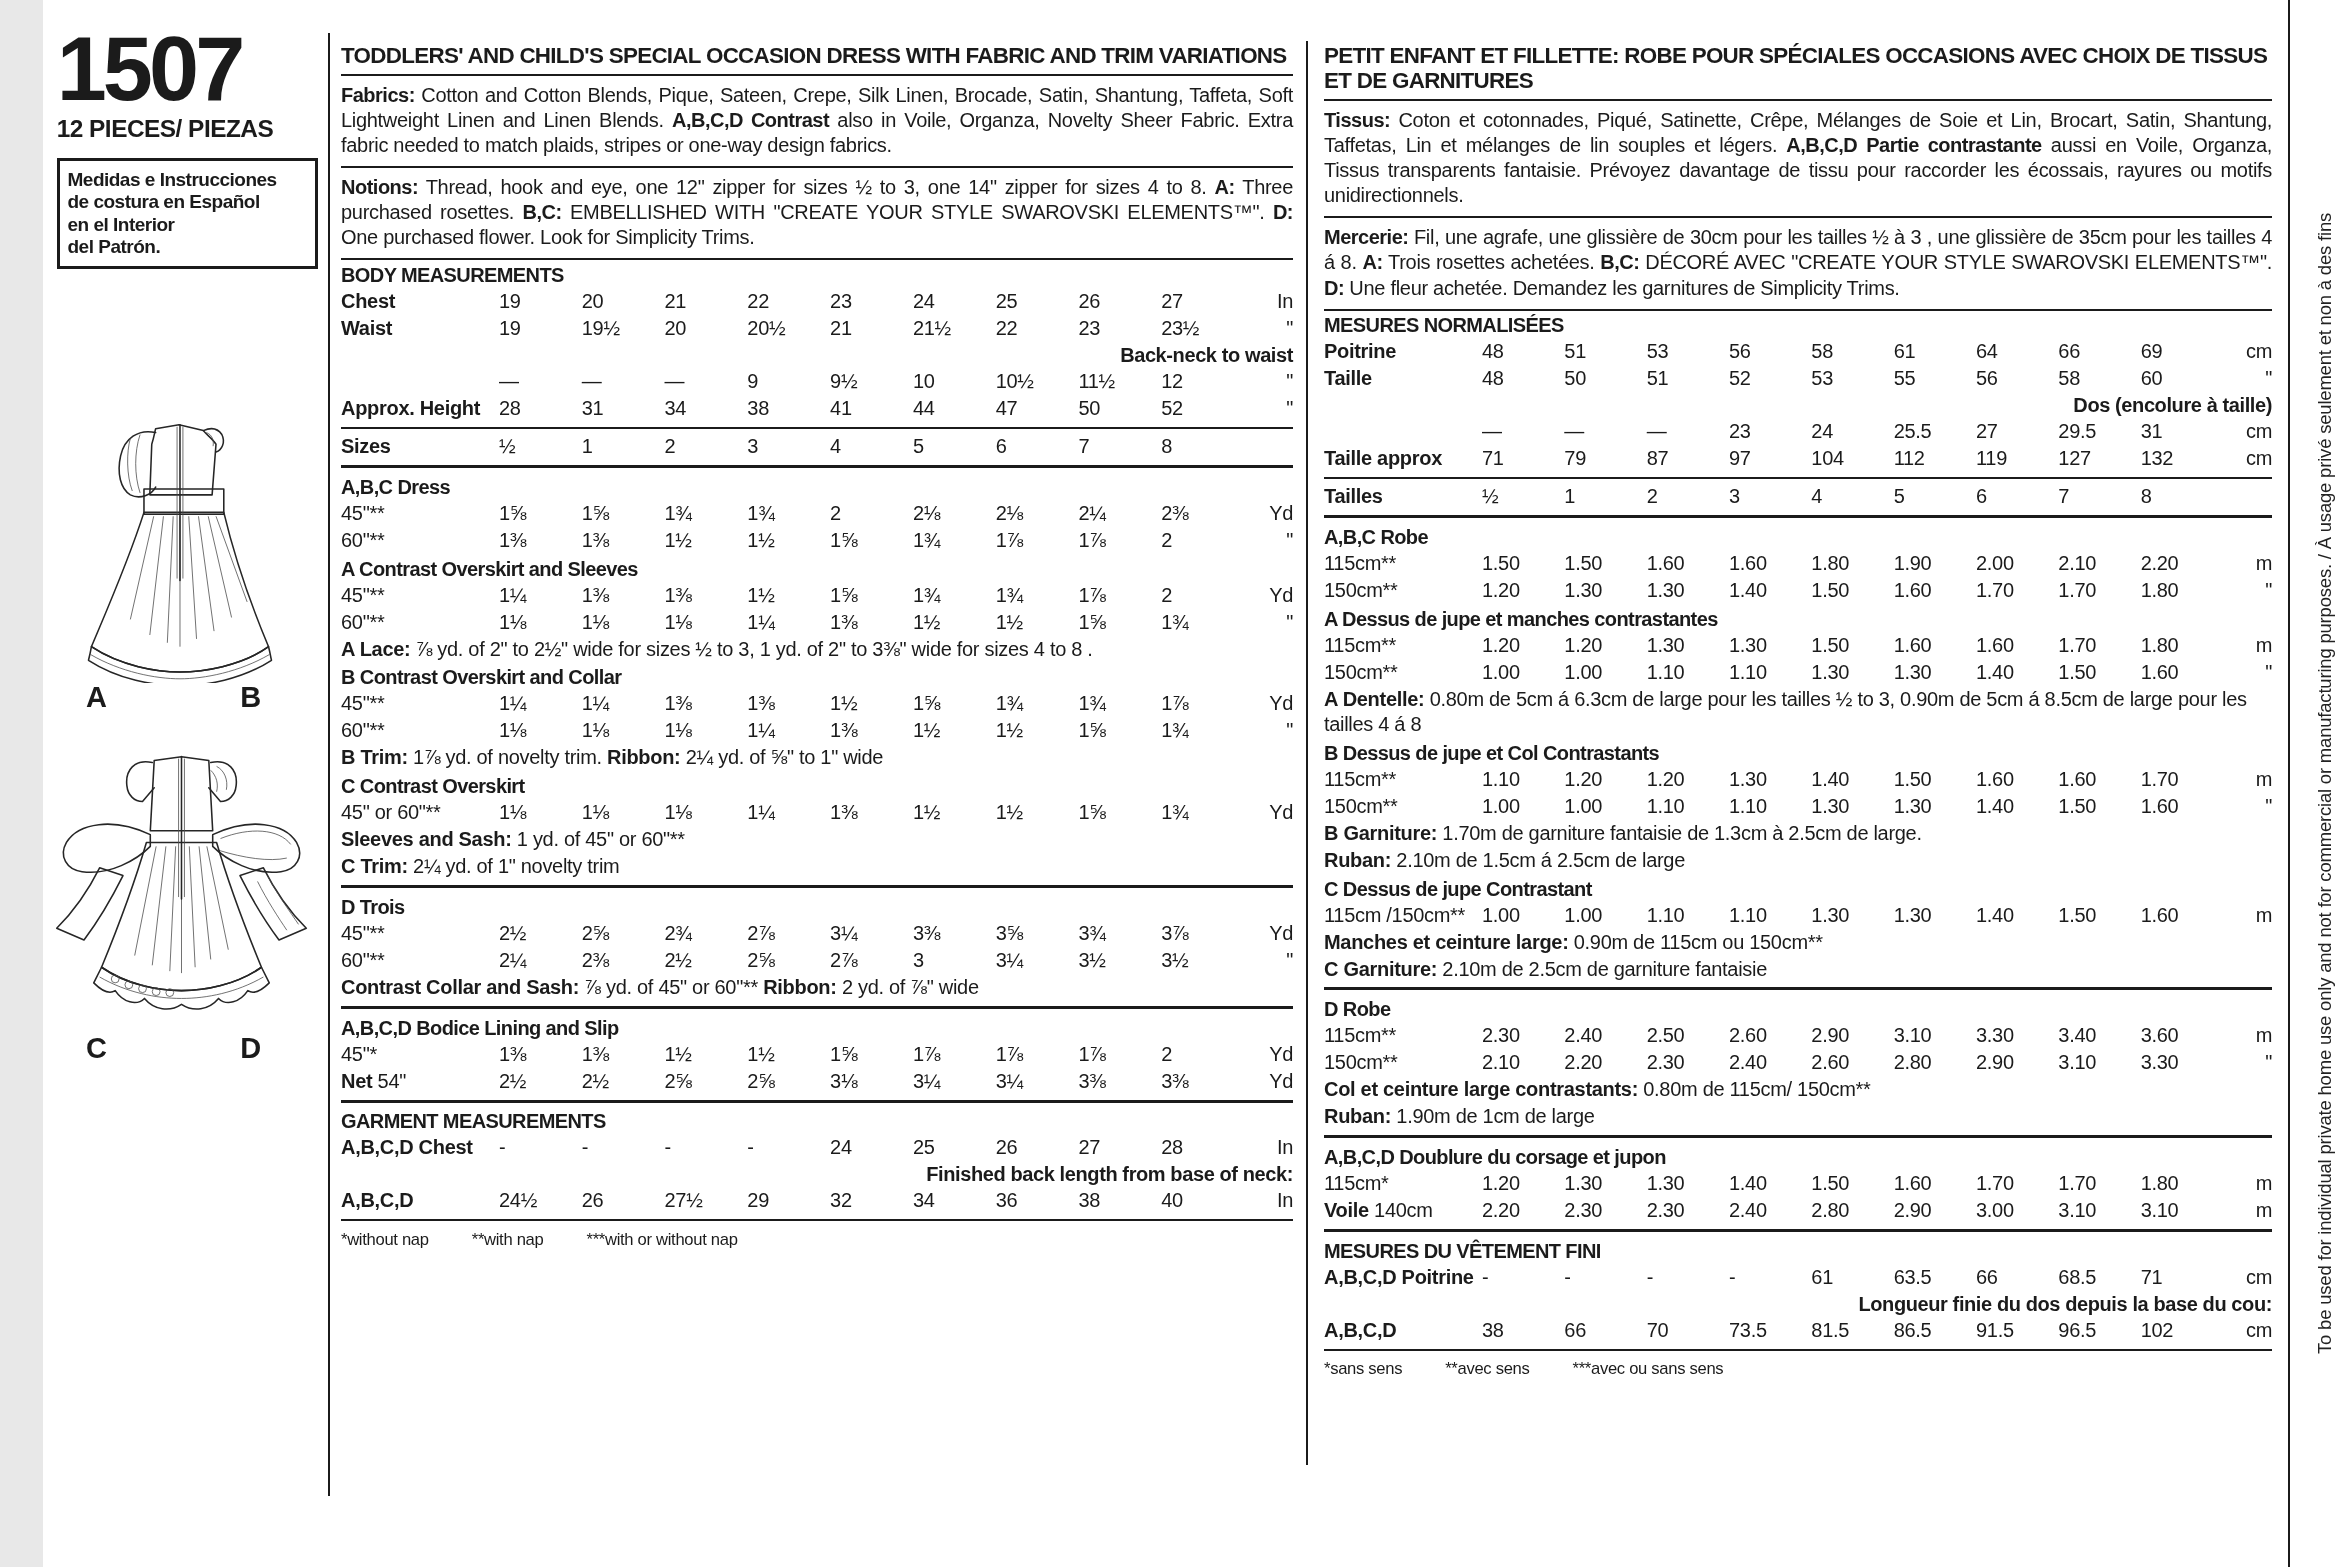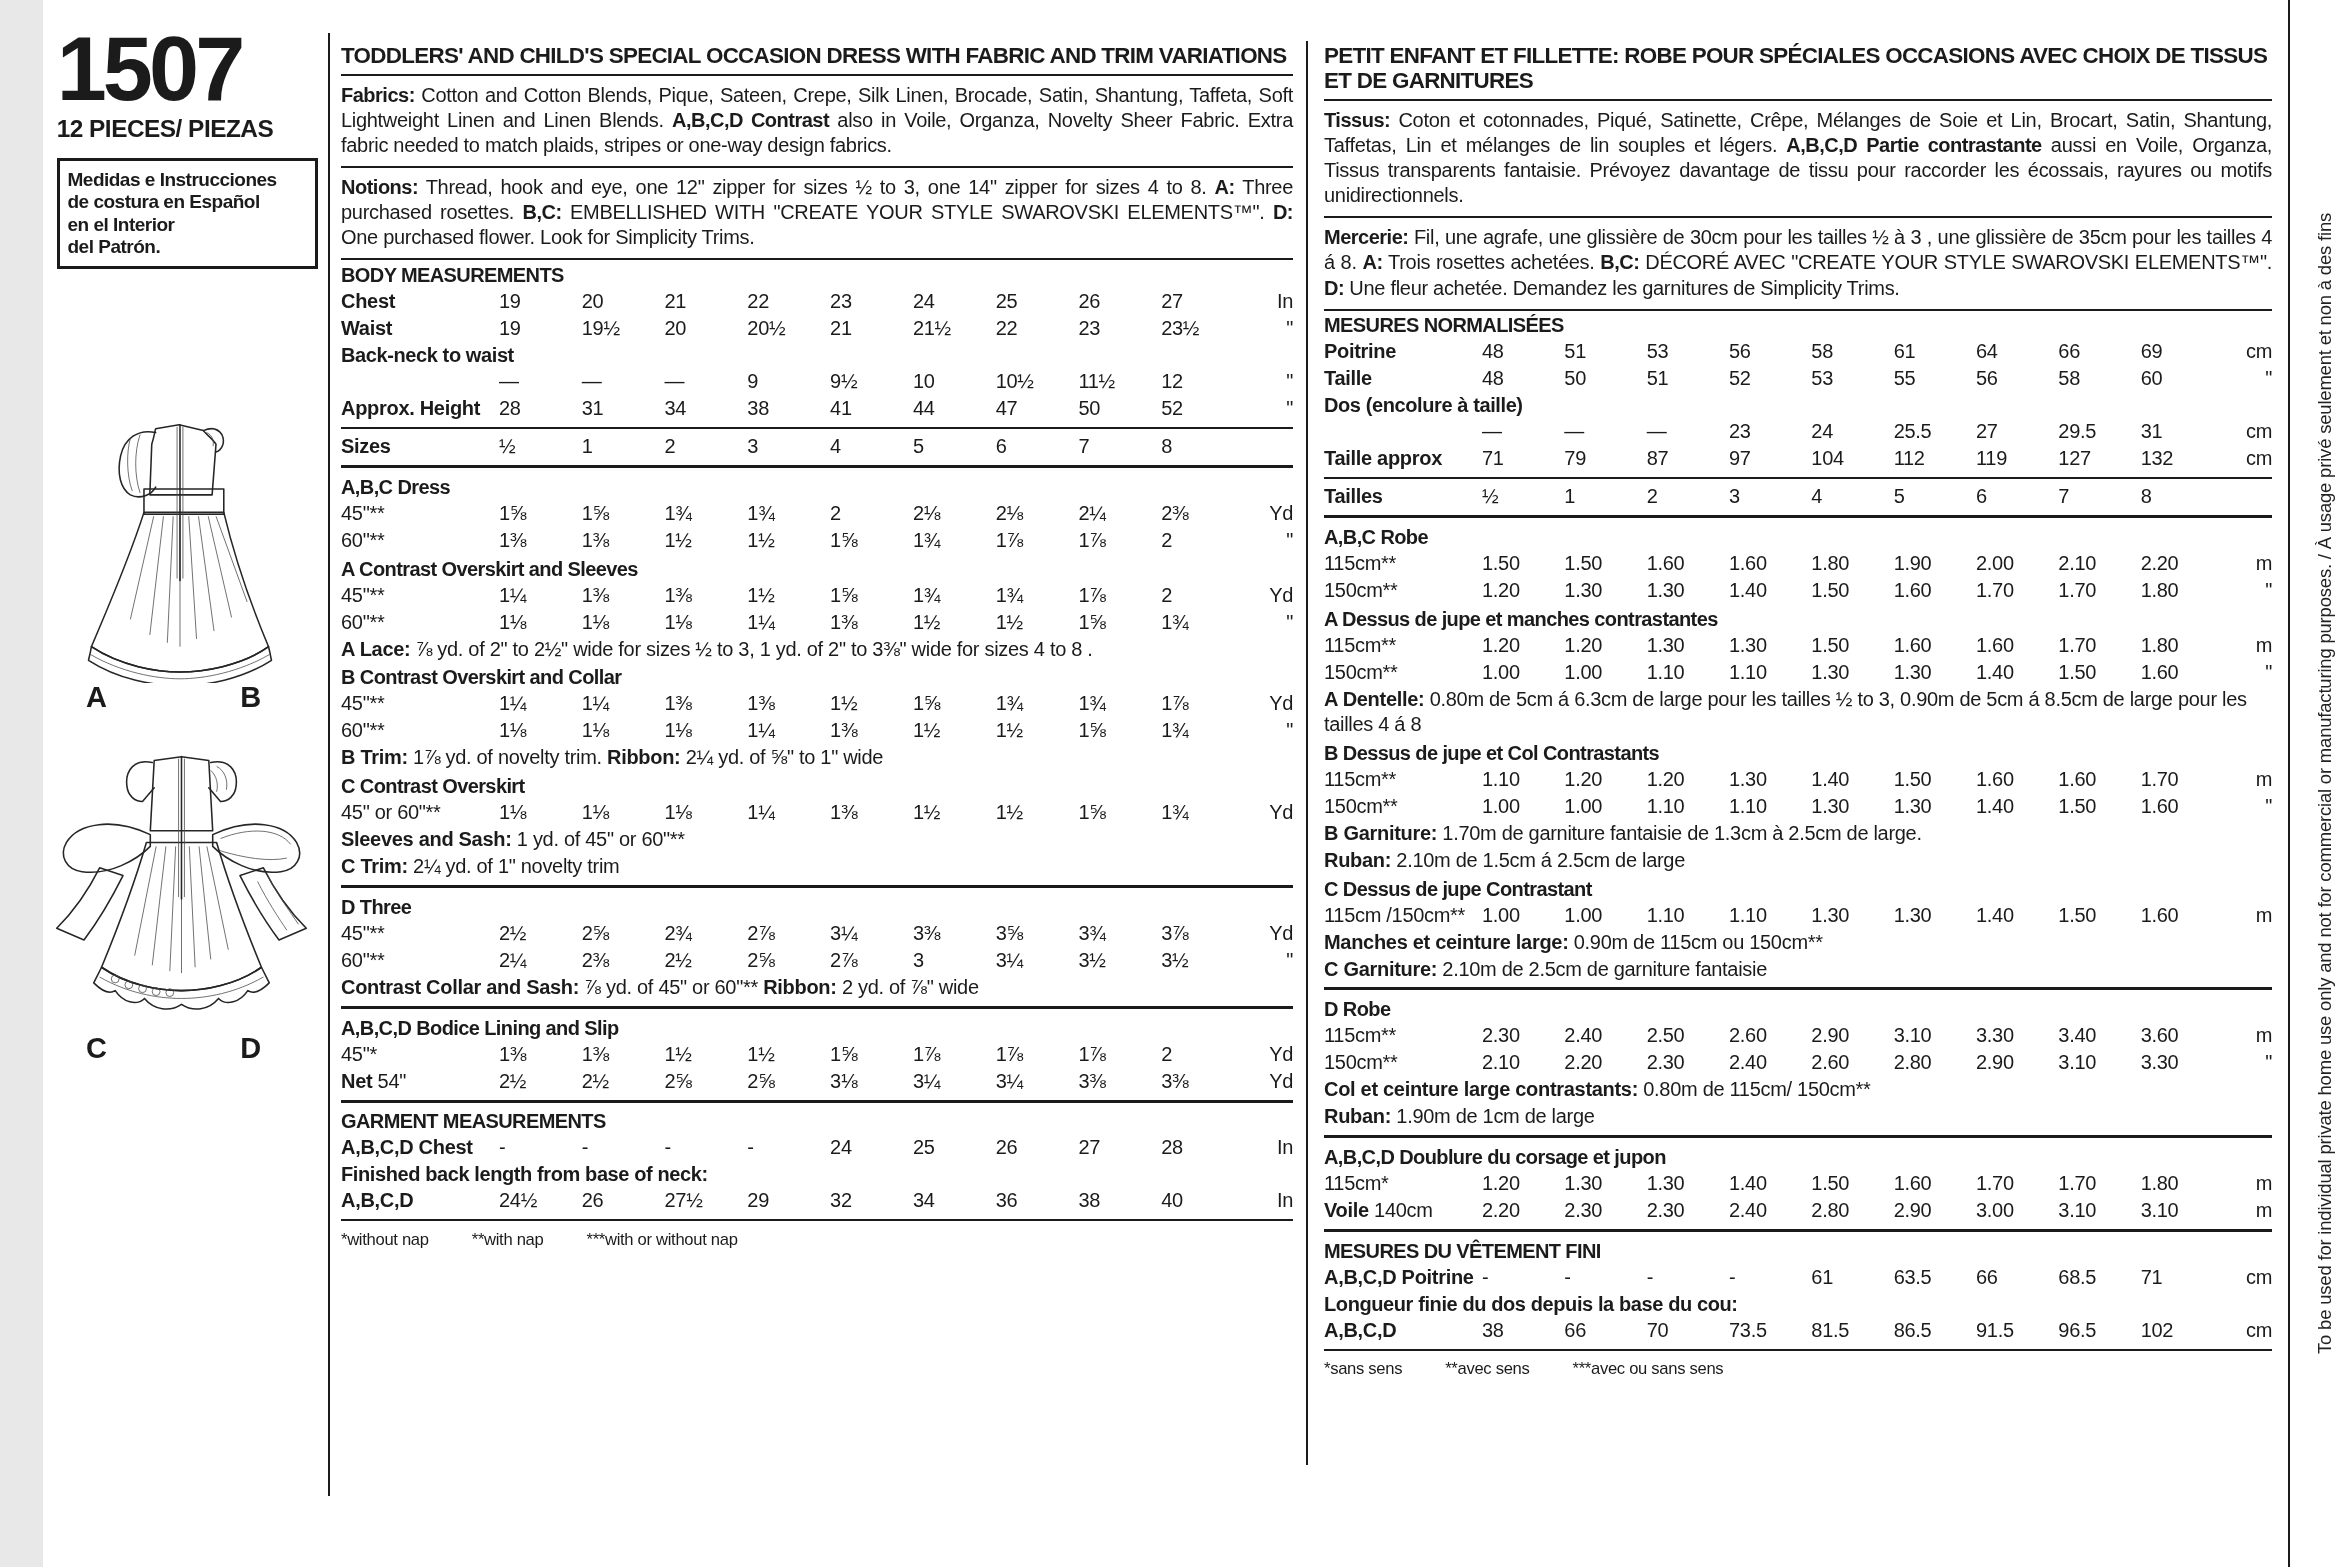--- a/index.html
+++ b/index.html
@@ -31,21 +31,21 @@
   #col-fr{left:1281px;width:948px;}
   .col-title{font-size:22.4px;font-weight:bold;line-height:1.12;letter-spacing:-0.7px;
              border-bottom:2.9px solid #1b1b1b;padding-bottom:5.9px;}
   .para{font-size:20px;line-height:1.26;text-align:justify;padding:6.8px 0 7.8px 0;
         border-bottom:2px solid #1b1b1b;}
   .para:last-of-type{border-bottom:2.9px solid #1b1b1b;}
   .para b{letter-spacing:-0.5px;}
   
   .trow{font-size:20px;line-height:25px;}
   .thead{font-weight:bold;padding-top:2.9px;letter-spacing:-0.6px;}
-  .tlabel{font-weight:normal;padding-top:1px;letter-spacing:-0.4px;}
+  .tlabel{font-weight:normal;padding-top:1px;letter-spacing:-0.4px;text-align:right;}
   .tnote{padding:1px 0;}
   .tdata{display:grid;grid-template-columns:148px repeat(9,1fr) 49px;column-gap:10px;padding:1px 0;}
   .tdata .c-label{white-space:nowrap;}
   .tdata .c-val{text-align:left;}
   .tdata .c-unit{text-align:right;}
   .rule{border-top:2px solid #1b1b1b;margin:4.9px 0 3.9px 0;}
   .rule.thick{border-top-width:3.9px;}
   .footnotes{display:flex;gap:43px;font-size:16.6px;padding-top:4.9px;}
   
   #edge-note{position:absolute;left:2265px;top:0;width:1567px;height:74px;
@@ -317,21 +317,21 @@
           <div class="c-val">1⅜</div>
           <div class="c-val">1½</div>
           <div class="c-val">1½</div>
           <div class="c-val">1⅝</div>
           <div class="c-val">1¾</div>
           <div class="c-unit">Yd</div>
         </div>
         <div class="trow tnote"><b>Sleeves and Sash:</b><span> 1 yd. of 45" or 60"**</span></div>
         <div class="trow tnote"><b>C Trim:</b><span> 2¼ yd. of 1" novelty trim</span></div>
         <div class="rule thick"></div>
-        <div class="trow thead">D Three</div>
+        <div class="trow thead">D Trois</div>
         <div class="trow tdata">
           <div class="c-label"><span>45"**</span></div>
           <div class="c-val">2½</div>
           <div class="c-val">2⅝</div>
           <div class="c-val">2¾</div>
           <div class="c-val">2⅞</div>
           <div class="c-val">3¼</div>
           <div class="c-val">3⅜</div>
           <div class="c-val">3⅝</div>
           <div class="c-val">3¾</div>

